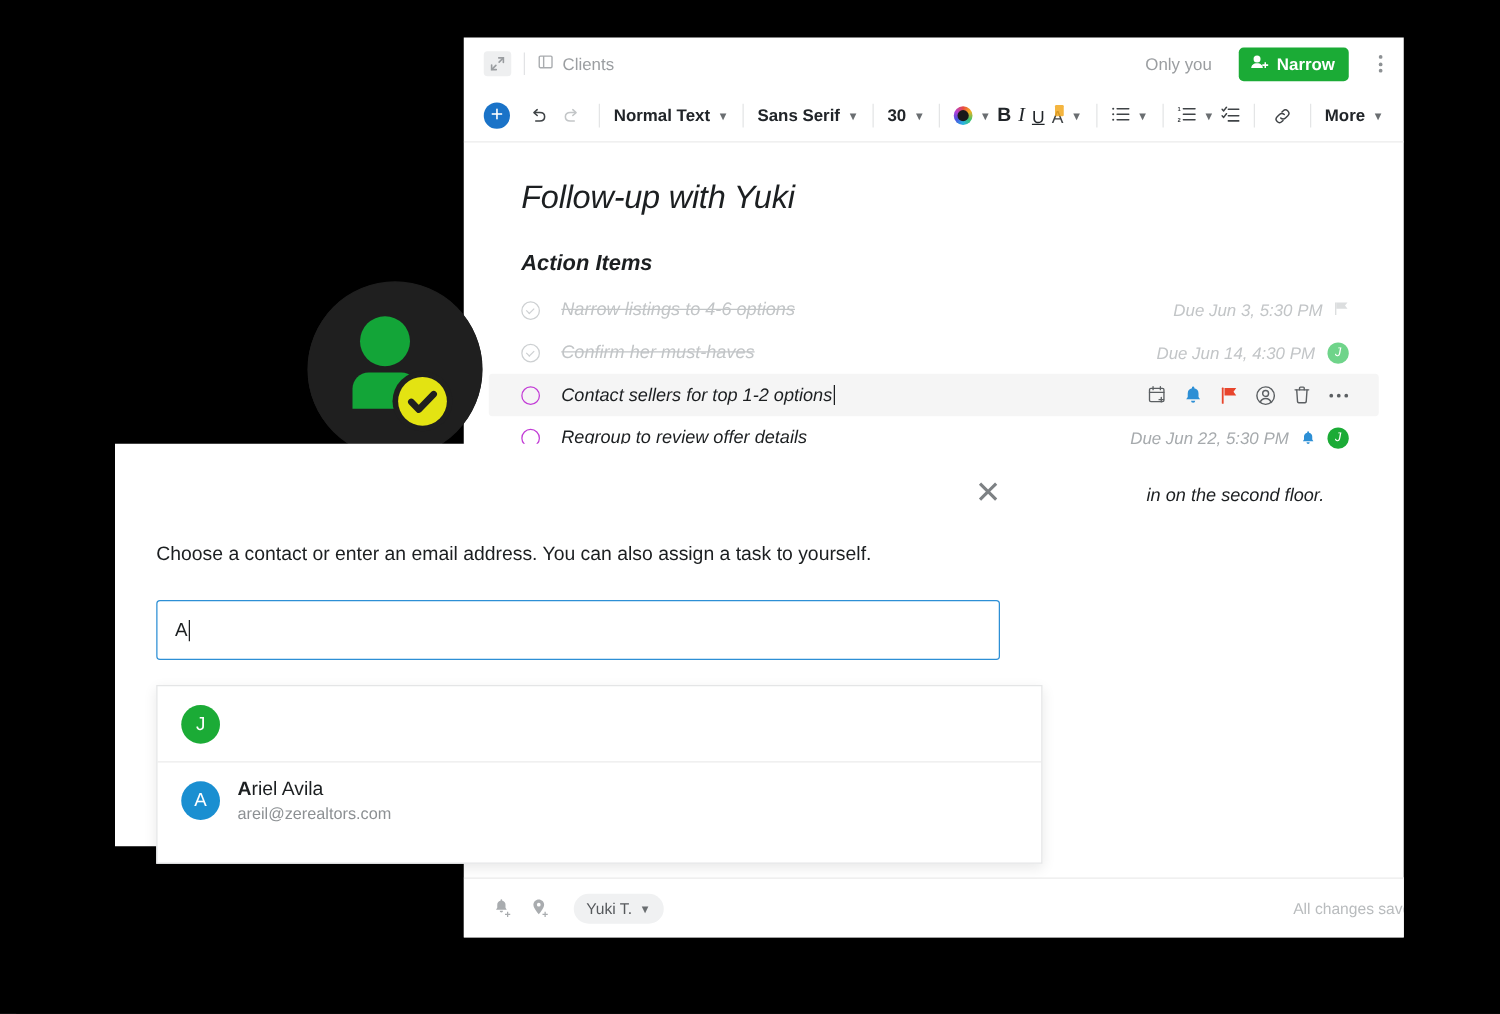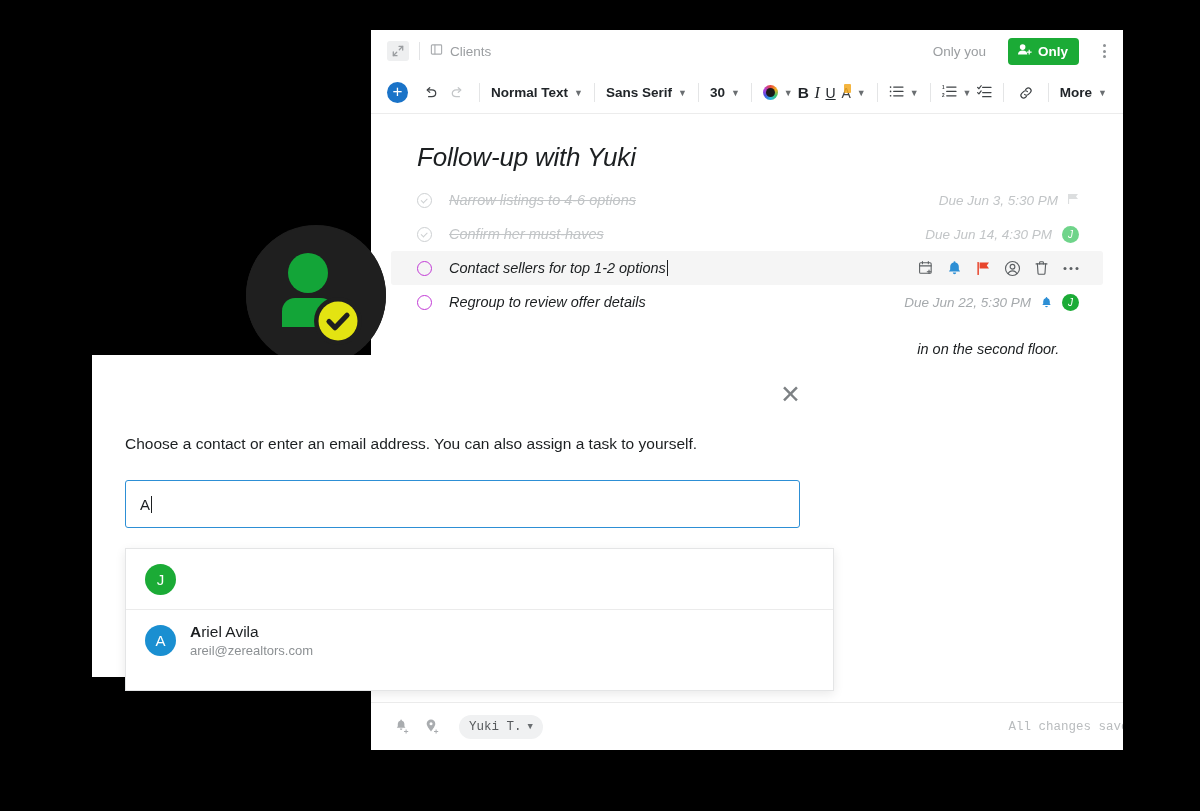--- a/index.html
+++ b/index.html
@@ -118,21 +118,21 @@
   }
   .doc-photo {
     margin-top: 14px; width: 400px; height: 205px; border-radius: 2px;
     position: relative; overflow: hidden; background: #cfc8bd;
   }
 
   
   .doc-status {
     position: absolute; left: 0; bottom: 0; width: 787px; height: 48px;
     border-top: 1px solid #ececec; display: flex; align-items: center;
-    padding: 0 22px 0 20px; background: #fff; font-family: Liberation Mono, monospace;
+    padding: 0 22px 0 20px; background: #fff;
   }
   .sb-ico { width:22px; height:22px; color:#a9acaf; display:flex;
             align-items:center; justify-content:center; flex:none; margin-right: 8px;}
   .yuki-chip {
     background: #f0f1f2; border-radius: 13px; height: 24px; padding: 0 10px;
     display: flex; align-items: center; gap: 6px; color: #56595c;
     font-size: 12.5px; margin-left: 8px;
   }
   .saved { margin-left: auto; color: #b9bcbe; font-size: 12.5px; }
 
@@ -214,21 +214,21 @@
       <div class="topbar-spacer"></div>
       <div class="only-you">Only you</div>
       <div class="share-btn">
         <span>
           <svg width="15" height="14" viewBox="0 0 16 15" fill="#fff">
             <circle cx="6" cy="4.4" r="3"></circle>
             <path d="M6 8.1c-3 0-5 1.8-5 4.2h10c0-2.4-2-4.2-5-4.2z"></path>
             <path d="M12.4 7.2h1.3v1.9h1.9v1.3h-1.9v1.9h-1.3v-1.9h-1.9V9.1h1.9z"></path>
           </svg>
         </span>
-        <span>Only</span>
+        <span>Narrow</span>
       </div>
       <div class="kebab">
           <i></i>
           <i></i>
           <i></i>
         </div>
     </div>
 
     <div class="doc-toolbar">
       <div class="plus-btn">+</div>
@@ -332,20 +332,21 @@
       </div>
       <div class="tb-sep"></div>
       <div class="tb-text">
         <span>More</span>
         <span class="chev">▼</span>
       </div>
     </div>
 
     <div class="doc-body">
       <div class="doc-title">Follow-up with Yuki</div>
+      <div class="doc-h2">Action Items</div>
 
       <div class="task-list">
 
         <div class="task-row">
           <div class="tcirc done"></div>
           <div class="tlabel done">Narrow listings to 4-6 options</div>
           <div class="tspacer"></div>
           <div class="tdue">Due Jun 3, 5:30 PM</div>
           <div class="flag-grey">
             <svg width="11" height="12" viewBox="0 0 11 12" fill="#dcdedf">

